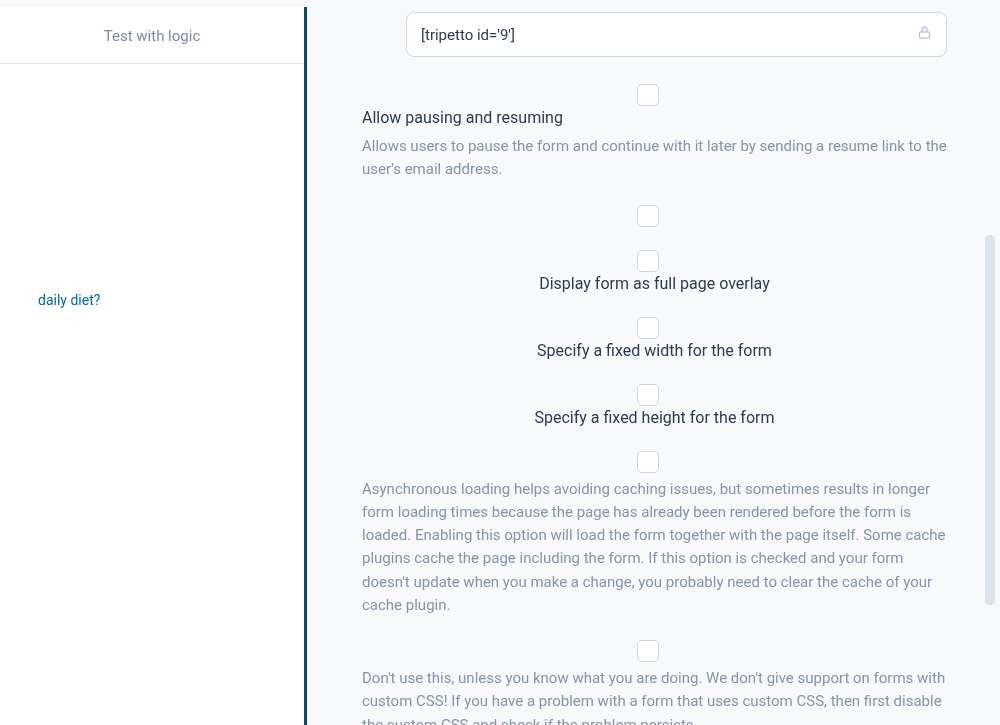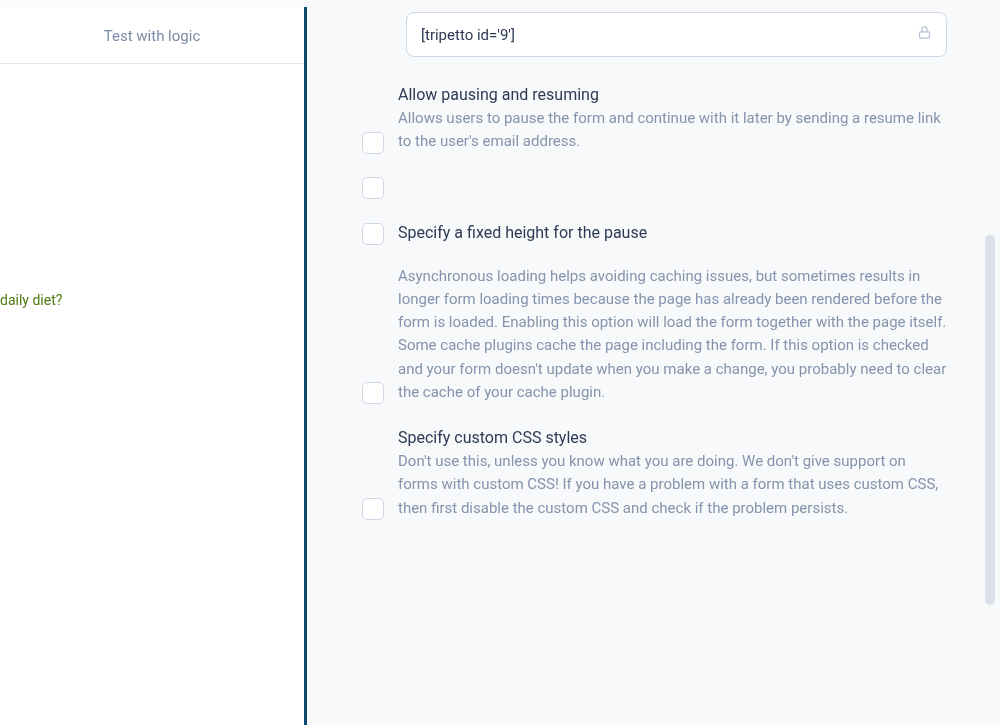--- a/index.html
+++ b/index.html
@@ -25,22 +25,23 @@
     color: #7c8aa8;
     font-size: 15px;
     border-bottom: 1px solid #e2e8f0;
     cursor: pointer;
   }
   .left-question {
     position: absolute;
     left: 0;
     top: 285px;
     font-size: 14px;
-    color: #4d7c0f;
+    color: #0369a1;
     white-space: nowrap;
+    padding-left: 38px;
   }
   .main-col {
     position: absolute;
     left: 307px;
     top: 0;
     right: 0;
     height: 100%;
     background: #f7f9fb;
   }
   .content {
@@ -64,22 +65,23 @@
   .shortcode-text {
     color: #2d3a55;
     font-size: 15px;
   }
   .lock-icon {
     color: #b8c3d6;
     flex-shrink: 0;
   }
   .option {
     display: flex;
-    align-items: flex-end;
+    align-items: center;
     margin-bottom: 22px;
+    flex-direction: column;
   }
   .option.tight { margin-bottom: 20px; }
   .checkbox {
     width: 22px;
     height: 22px;
     border: 1.5px solid #cfd6e4;
     border-radius: 5px;
     background: #ffffff;
     flex-shrink: 0;
     margin-right: 14px;
@@ -90,20 +92,21 @@
   .option-title {
     color: #2d3a55;
     font-size: 16px;
     line-height: 1.5;
     cursor: pointer;
   }
   .option-desc {
     color: #8593ad;
     font-size: 15px;
     line-height: 1.55;
+    margin-top: 5px;
   }
   .scrollbar-thumb {
     position: absolute;
     right: 5px;
     top: 235px;
     width: 10px;
     height: 370px;
     background: #dce1ea;
     border-radius: 5px;
   }
@@ -136,41 +139,52 @@
         <div class="option-desc">Allows users to pause the form and continue with it later by sending a resume link to the user's email address.</div>
       </div>
     </div>
 
     <div class="option">
       <div class="checkbox"></div>
       <div class="option-body">
       </div>
     </div>
 
-
+    <div class="option tight">
+      <div class="checkbox"></div>
+      <div class="option-body">
+        <div class="option-title">Display form as full page overlay</div>
+      </div>
+    </div>
 
     <div class="option tight">
       <div class="checkbox"></div>
       <div class="option-body">
-        <div class="option-title">Specify a fixed height for the pause</div>
+        <div class="option-title">Specify a fixed width for the form</div>
+      </div>
+    </div>
+
+    <div class="option tight">
+      <div class="checkbox"></div>
+      <div class="option-body">
+        <div class="option-title">Specify a fixed height for the form</div>
       </div>
     </div>
 
 
     <div class="option">
       <div class="checkbox"></div>
       <div class="option-body">
         <div class="option-desc">Asynchronous loading helps avoiding caching issues, but sometimes results in longer form loading times because the page has already been rendered before the form is loaded. Enabling this option will load the form together with the page itself. Some cache plugins cache the page including the form. If this option is checked and your form doesn't update when you make a change, you probably need to clear the cache of your cache plugin.</div>
       </div>
     </div>
 
     <div class="option">
       <div class="checkbox"></div>
       <div class="option-body">
-        <div class="option-title">Specify custom CSS styles</div>
         <div class="option-desc">Don't use this, unless you know what you are doing. We don't give support on forms with custom CSS! If you have a problem with a form that uses custom CSS, then first disable the custom CSS and check if the problem persists.</div>
       </div>
     </div>
 
   </div>
 </div>
 
 <div class="scrollbar-thumb"></div>
 
 </body></html>

